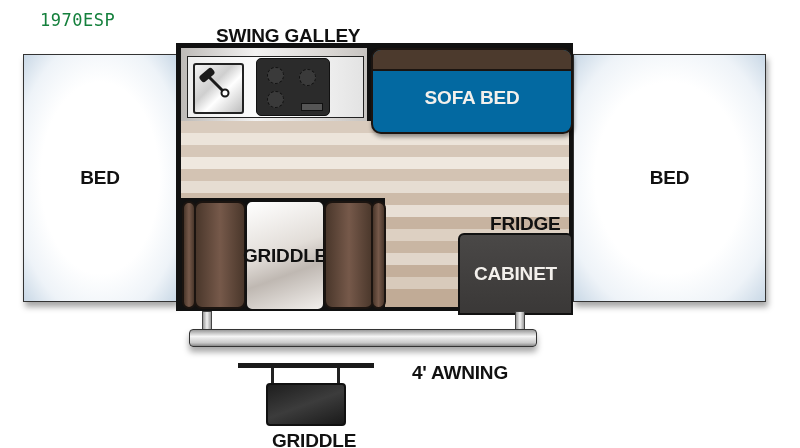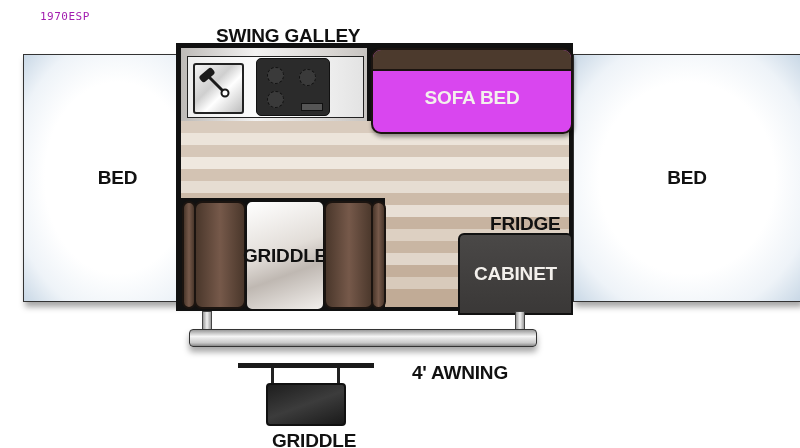--- a/index.html
+++ b/index.html
@@ -1,22 +1,22 @@
 <!DOCTYPE html>
 <html><head>
 <meta charset="utf-8">
 <style>
   html,body{margin:0;padding:0;background:#ffffff;}
   body{width:800px;height:448px;position:relative;overflow:hidden;font-family:"Liberation Sans",sans-serif;}
   .abs{position:absolute;}
-  .model-title{left:40px;top:10px;font-family:"DejaVu Sans Mono","Liberation Mono",monospace;font-size:11px;color:#a21caf;letter-spacing:0.5px;}
+  .model-title{left:40px;top:10px;font-family:"DejaVu Sans Mono","Liberation Mono",monospace;font-size:17px;color:#15803d;letter-spacing:0.5px;}
   .label{font-family:"Liberation Sans",sans-serif;font-weight:bold;font-size:19px;letter-spacing:-0.2px;color:#111;white-space:nowrap;}
   .label.light{color:#f3f0ec;}
   
-  .bed{background:radial-gradient(ellipse at center,#ffffff 55%,#eef3f8 80%,#c9d8e6 100%);border:1.5px solid #333;box-shadow:2px 5px 6px rgba(0,0,0,0.35);padding-left:35px;}
+  .bed{background:radial-gradient(ellipse at center,#ffffff 55%,#eef3f8 80%,#c9d8e6 100%);border:1.5px solid #333;box-shadow:2px 5px 6px rgba(0,0,0,0.35);}
   .bed .label{position:absolute;left:50%;top:50%;transform:translate(-50%,-50%);}
   
   .body{left:176px;top:43px;width:397px;height:268px;background:#111;}
   .floor{left:181px;top:121px;width:388px;height:186px;
     background:
       linear-gradient(180deg,
         #d9cbbd 0px,#d9cbbd 12px,
         #ece4da 12px,#ece4da 24px,
         #d6c7b8 24px,#d6c7b8 36px,
         #efe8df 36px,#efe8df 48px,
@@ -30,21 +30,21 @@
         #e1d6ca 132px,#e1d6ca 144px,
         #c4af9b 144px,#c4af9b 156px,
         #d8cabb 156px,#d8cabb 168px,
         #c1ab96 168px,#c1ab96 186px);}
   .galley{left:181px;top:48px;width:186px;height:73px;background:linear-gradient(90deg,#bdbab7,#f3f2f1 40%,#d9d6d3 80%,#c7c4c1);}
   .galley-counter{left:187px;top:56px;width:175px;height:60px;border:1.5px solid #222;background:linear-gradient(90deg,#eeeeee,#ffffff 50%,#e3e3e3);}
   .sink{left:193px;top:63px;width:47px;height:47px;border:2px solid #222;background:linear-gradient(135deg,#f4f4f4 0%,#cfcfcf 40%,#ffffff 60%,#bdbdbd 100%);border-radius:3px;}
   .stove{left:256px;top:58px;width:72px;height:56px;background:#2b2b2b;border:1.5px solid #111;border-radius:5px;}
   .burner{width:15px;height:15px;border-radius:50%;border:1.5px dashed #111;background:#3a3a3a;}
   .stove-knobs{width:20px;height:6px;border:1px solid #111;background:#555;}
-  .sofa{left:371px;top:48px;width:198px;height:82px;background:#d946ef;border:2px solid #1b1410;border-radius:10px;box-shadow:1px 3px 4px rgba(0,0,0,0.4);}
+  .sofa{left:371px;top:48px;width:198px;height:82px;background:#0369a1;border:2px solid #1b1410;border-radius:10px;box-shadow:1px 3px 4px rgba(0,0,0,0.4);}
   .sofa-back{position:absolute;left:0;top:0;right:0;height:19px;background:#4c3a2d;border-bottom:2px solid #1b1410;border-radius:8px 8px 0 0;}
   .sofa .label{position:absolute;left:50%;top:58%;transform:translate(-50%,-50%);}
   .seat{background:linear-gradient(90deg,#4a372b,#76594a 50%,#4a372b);border:2px solid #1b1410;border-radius:8px;}
   .table{left:245px;top:200px;width:76px;height:107px;background:linear-gradient(160deg,#ffffff 0%,#e2ddd8 45%,#bfb8b2 65%,#f2efec 100%);border:2px solid #111;border-radius:7px;}
   .table .label{position:absolute;left:50%;top:50%;transform:translate(-50%,-50%);}
   .cabinet{left:458px;top:233px;width:111px;height:78px;background:linear-gradient(180deg,#4a4847,#3a3837);border:2px solid #111;border-radius:6px 6px 0 0;}
   .cabinet .label{position:absolute;left:50%;top:50%;transform:translate(-50%,-50%);text-align:center;}
   
   .awning-leg{width:8px;height:18px;background:linear-gradient(90deg,#999,#f2f2f2,#999);border:1px solid #444;}
   .awning{left:189px;top:329px;width:346px;height:16px;background:linear-gradient(180deg,#9a9a9a,#f5f5f5 40%,#c9c9c9 80%,#888);border:1.5px solid #333;border-radius:4px;box-shadow:0 5px 6px rgba(0,0,0,0.35);}

